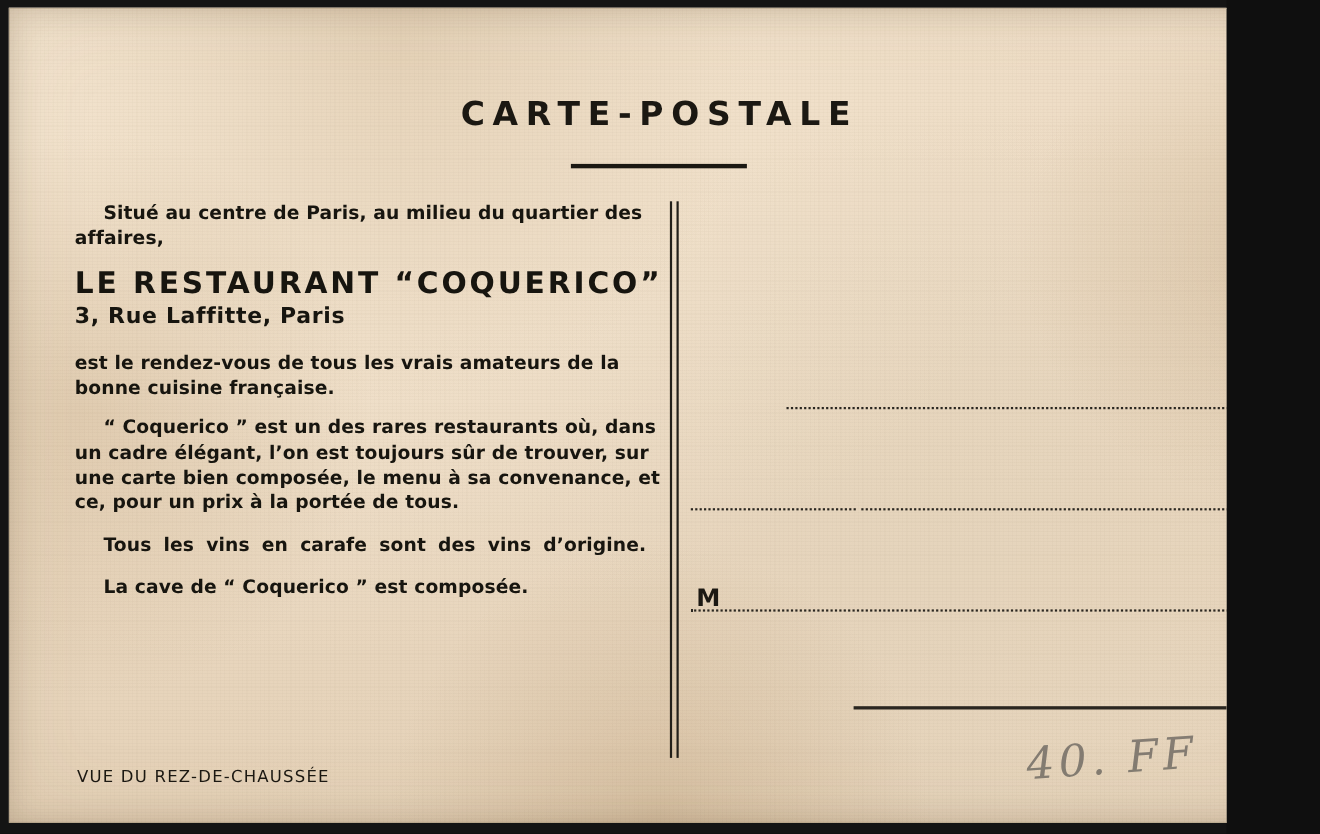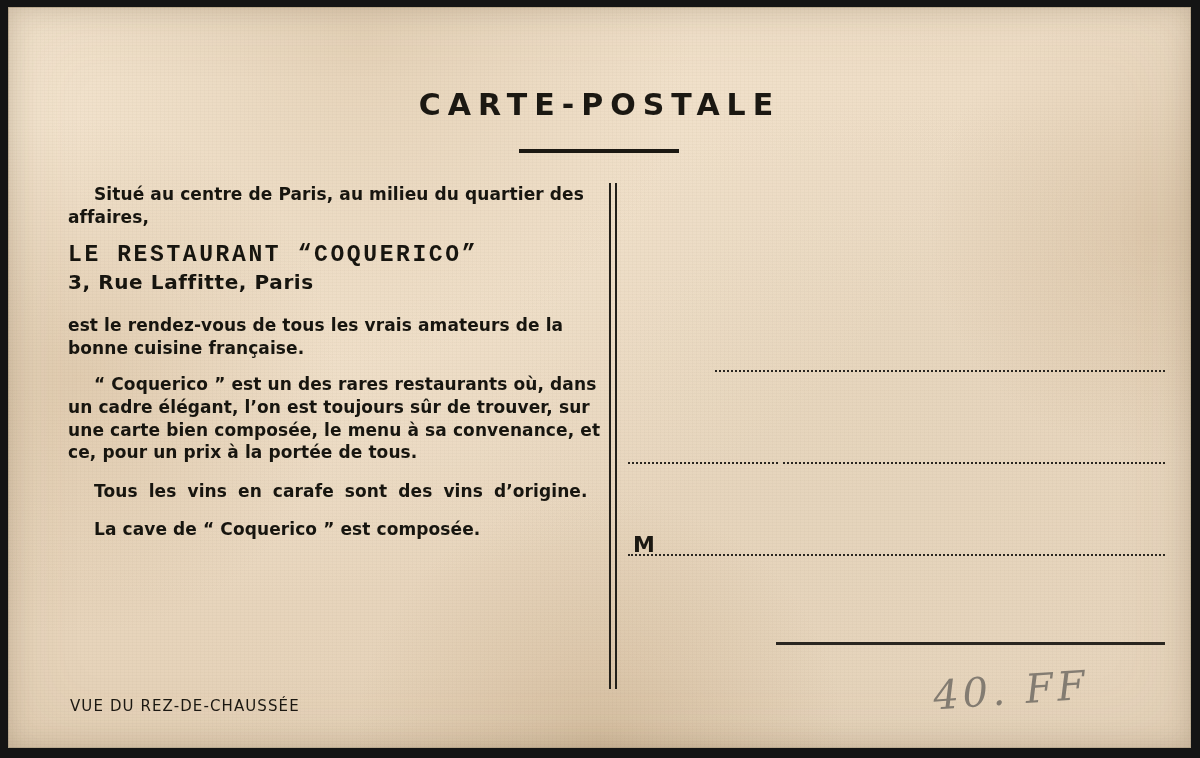--- a/index.html
+++ b/index.html
@@ -2,25 +2,26 @@
 <html><head>
 <meta charset="utf-8">
 <style>
   html, body {
     margin: 0;
     padding: 0;
     background: #0f0f0f;
   }
   #page {
     position: relative;
-    width: 1200px;
+    width: 1096px;
     height: 758px;
     overflow: hidden;
     background: #141414;
     font-family: "Liberation Sans", sans-serif;
+    padding-left: 19px;
   }
   
   #card {
     position: absolute;
     left: 8px;
     top: 7px;
     width: 1183px;
     height: 741px;
     background:
       radial-gradient(ellipse at 18% 12%, #f3e4cf 0%, rgba(243,228,207,0) 55%),
@@ -107,26 +108,25 @@
   }
   .para {
     font-size: 17px;
     font-weight: 700;
     line-height: 1.33;
     margin: 0 0 14px 0;
     letter-spacing: 0.1px;
   }
   .para.indent { text-indent: 26px; }
   #restaurant-name {
-    font-size: 23px;
+    font-size: 27px;
     font-weight: 700;
     letter-spacing: 2.6px;
     margin: 6px 0 2px 0;
     white-space: nowrap;
-    font-family: Liberation Mono, monospace;
   }
   #restaurant-address {
     font-size: 20px;
     font-weight: 700;
     letter-spacing: 0.6px;
     margin: 0 0 20px 0;
     padding-right: 100px;
   }
   #para-rendezvous { }
   #para-coquerico { margin-bottom: 16px; }

